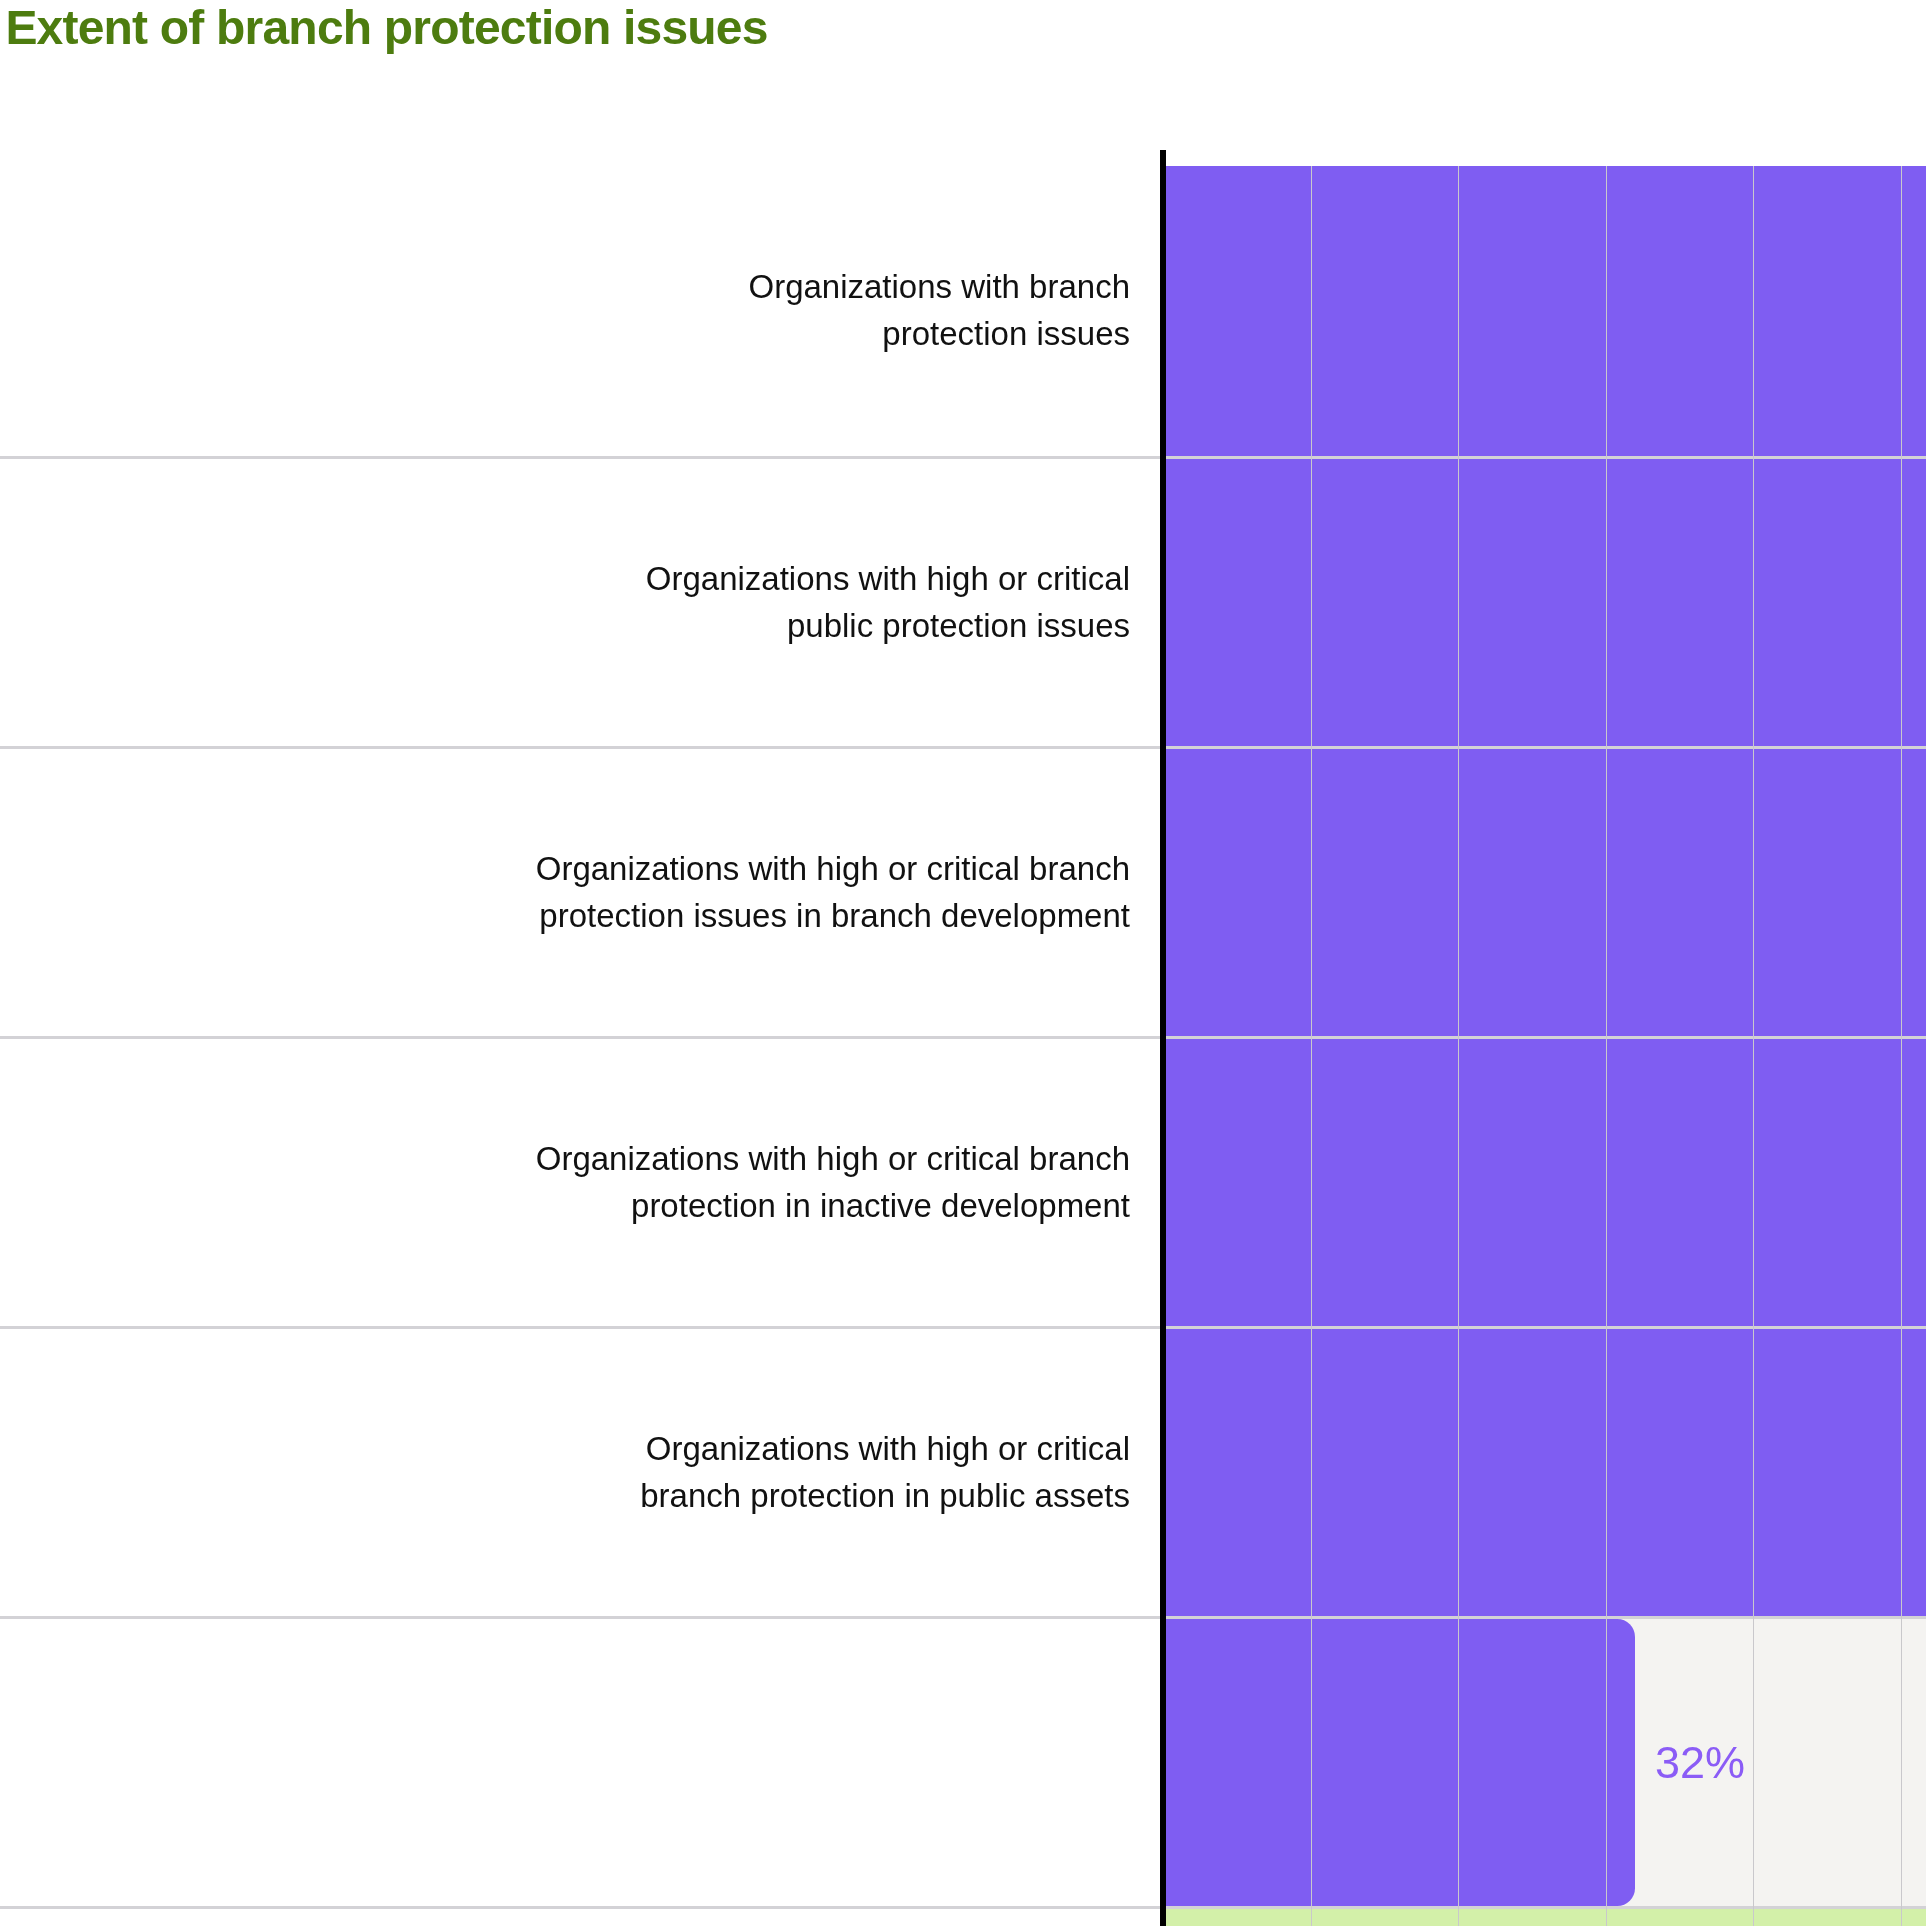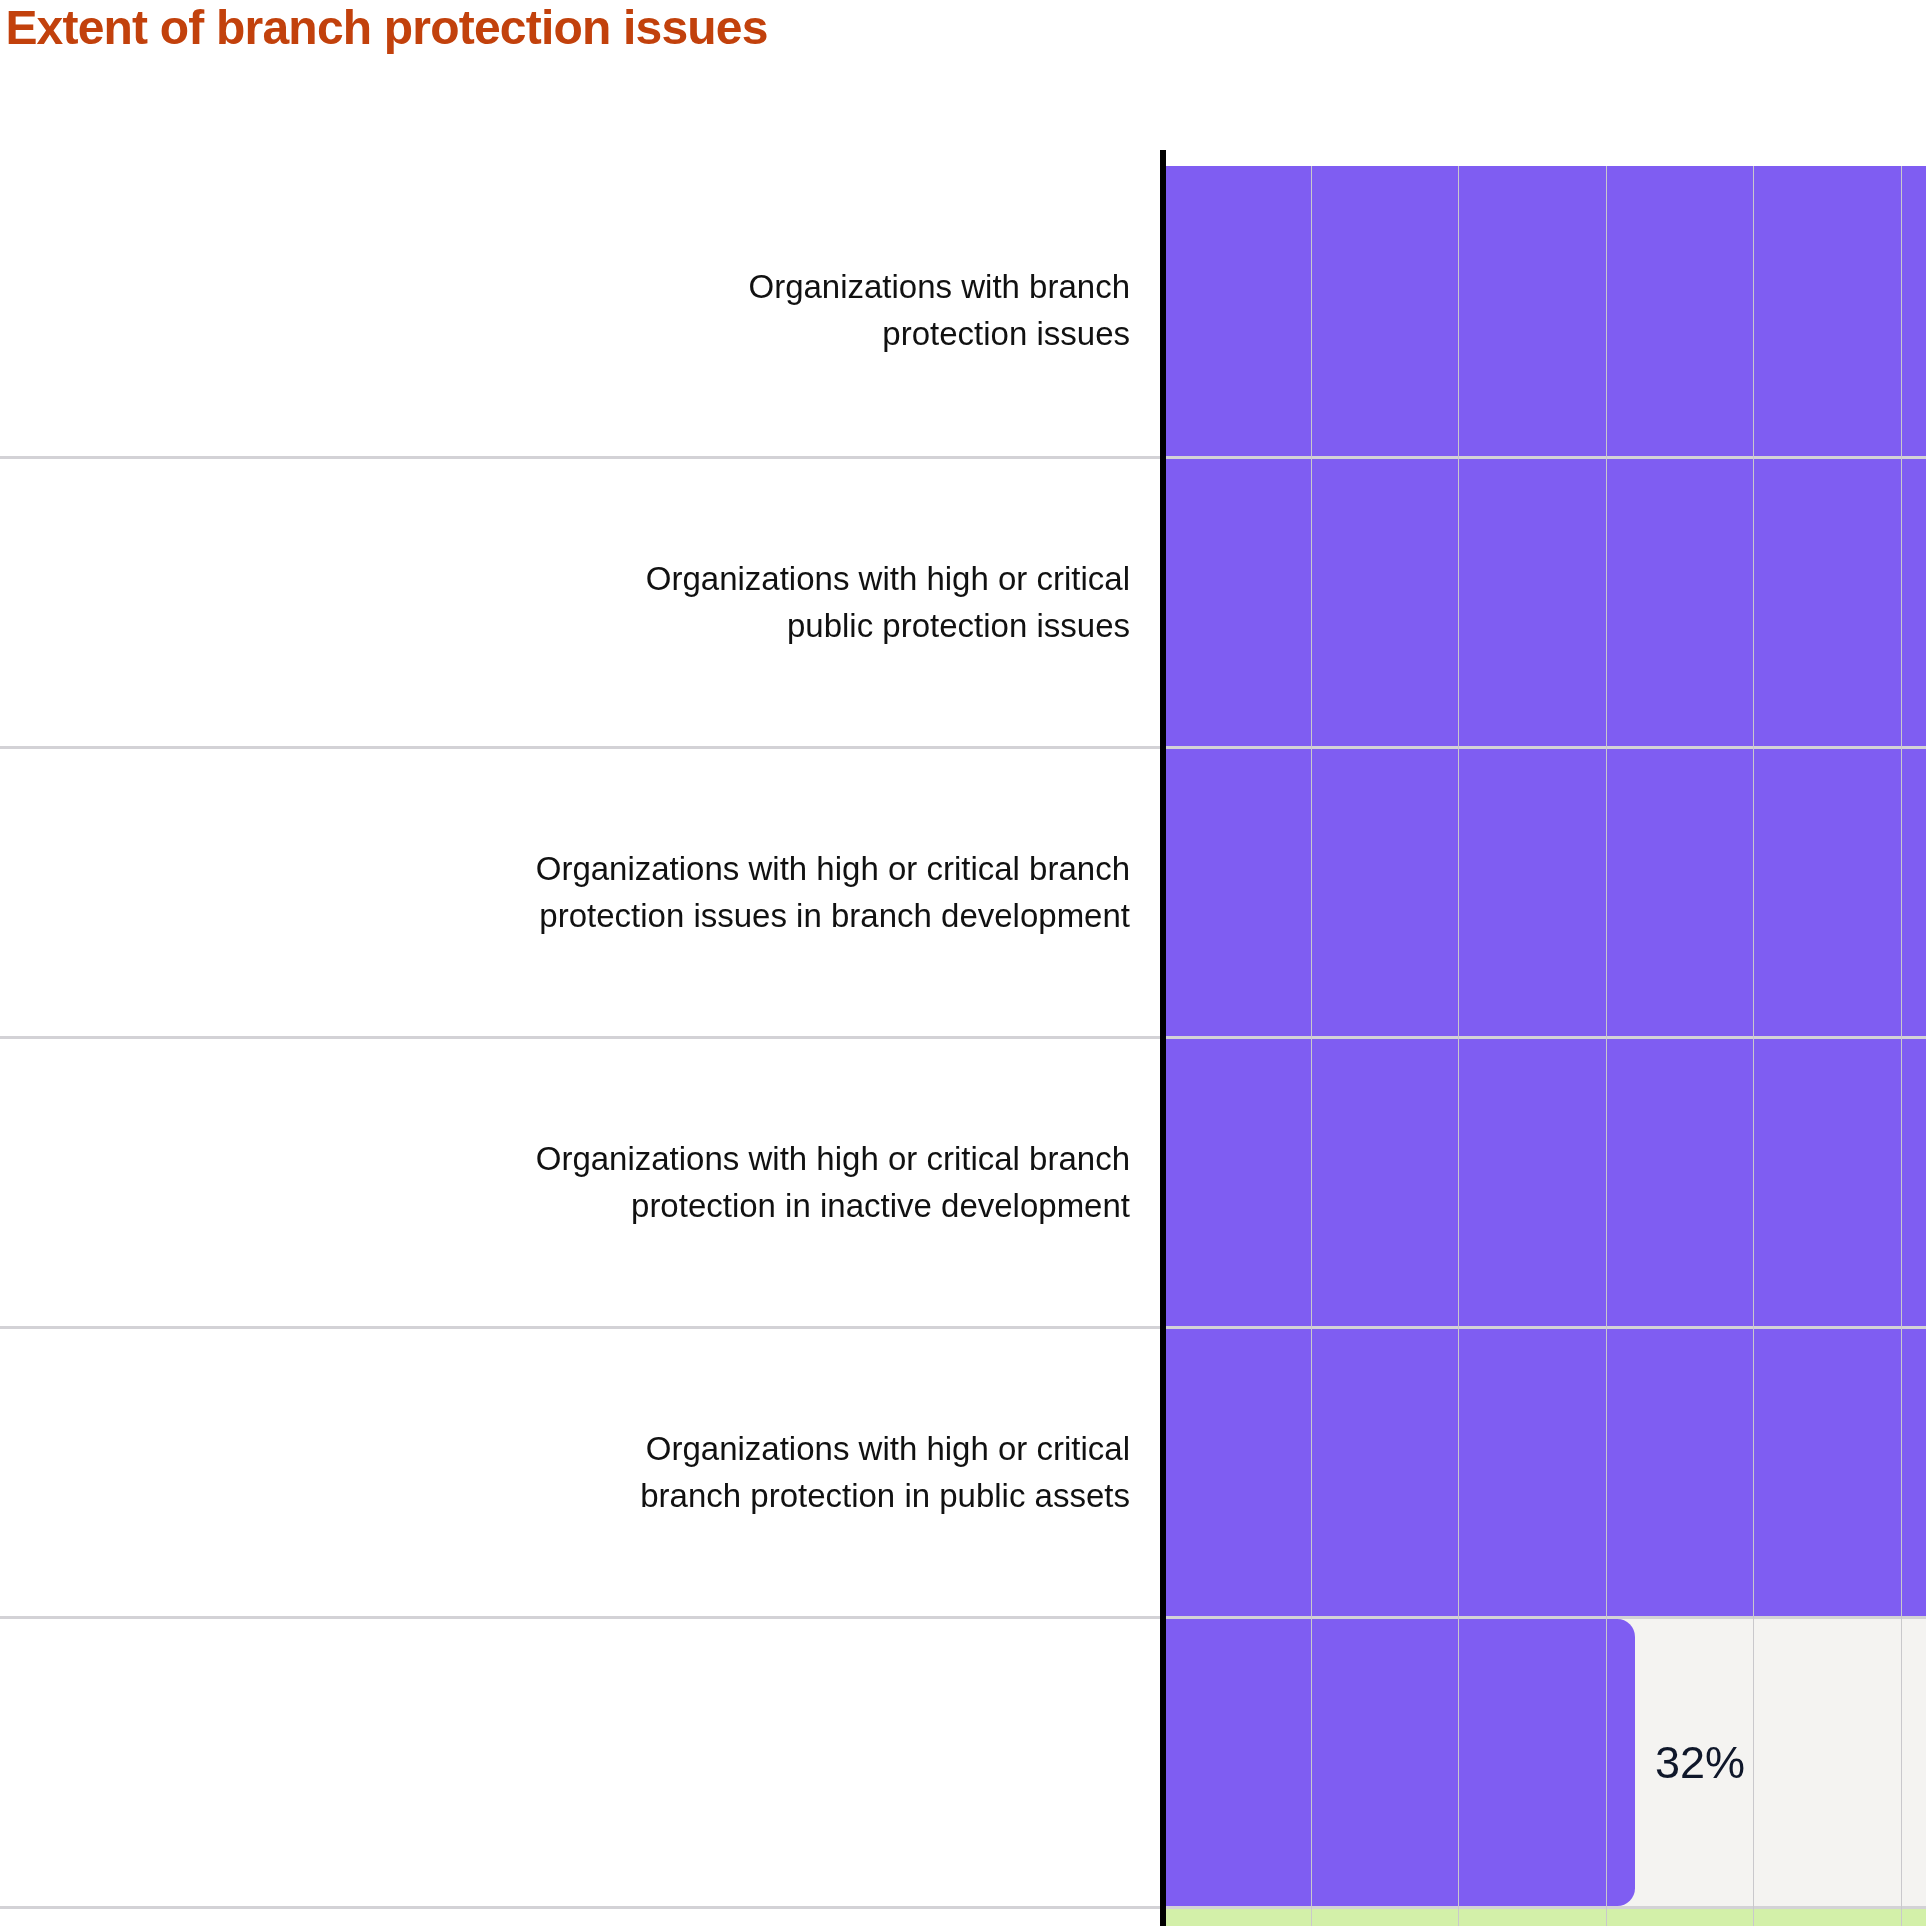--- a/index.html
+++ b/index.html
@@ -17,21 +17,21 @@
   }
 
   
   #chart-title {
     position: absolute;
     left: 5.4px;
     top: 2.3px;
     font-size: 48px;
     font-weight: 700;
     letter-spacing: -0.8px;
-    color: #c2410c;
+    color: #4d7c0f;
     line-height: 1.1;
     white-space: nowrap;
   }
 
   
   #chart {
     position: absolute;
     left: 0;
     top: 0;
     width: 2702px;
@@ -98,21 +98,21 @@
 
   
   .value {
     position: absolute;
     top: 50%;
     transform: translateY(-50%);
     font-size: 45px;
     font-weight: 500;
     white-space: nowrap;
   }
-  .value.outside { color: #0f172a; text-align: center; }
+  .value.outside { color: #8b5cf6; text-align: center; }
 
   
   .gridlines {
     position: absolute;
     left: 1163px;
     top: 166px;
     width: 1475px;
     height: 2319px;
     pointer-events: none;
   }

